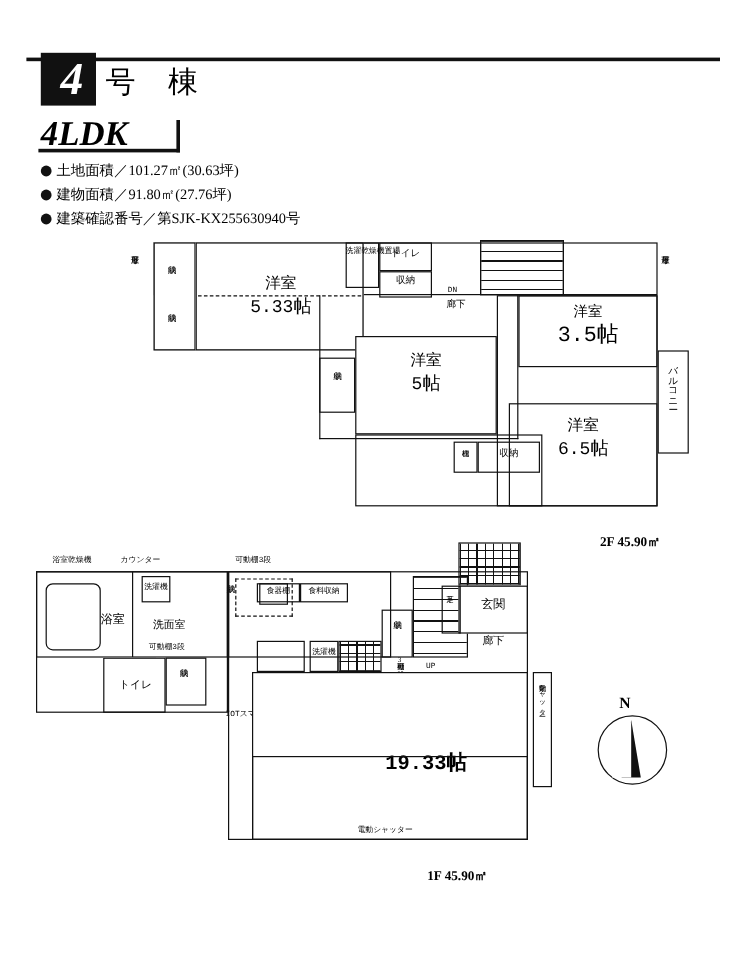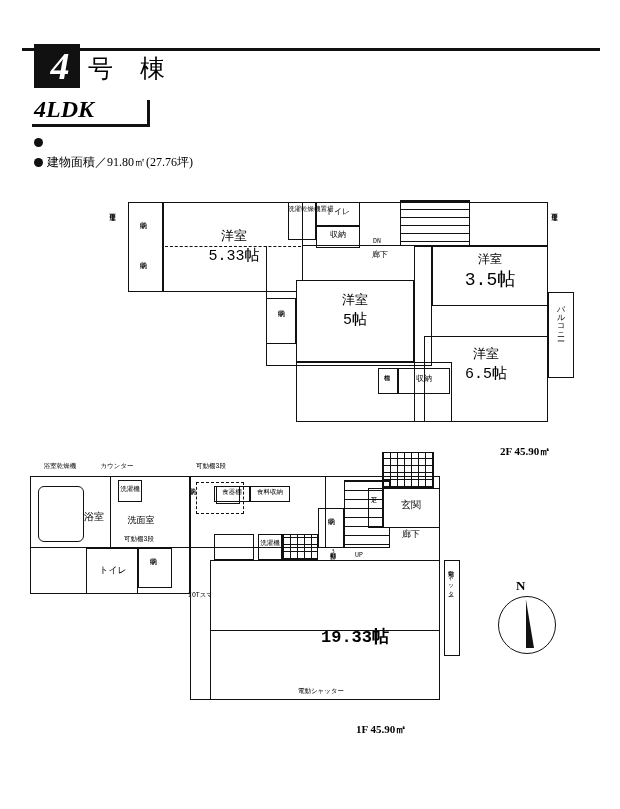--- a/index.html
+++ b/index.html
@@ -5,21 +5,21 @@
   html,body{margin:0;padding:0;background:#ffffff;}
   body{width:620px;height:809px;position:relative;font-family:"Liberation Sans",sans-serif;color:#000;}
   .sheet{position:absolute;left:0;top:0;width:620px;height:809px;overflow:hidden;}
 
   
   .hdr-rule{position:absolute;left:22px;top:48px;width:578px;height:3px;background:#111;}
   .badge{position:absolute;left:34px;top:44px;width:46px;height:44px;background:#111;}
   .badge-num{position:absolute;left:40px;top:44px;width:40px;height:44px;color:#fff;font-family:"Liberation Serif",serif;font-size:38px;font-weight:bold;font-style:italic;text-align:center;line-height:44px;}
   .gou{position:absolute;left:88px;top:52px;font-family:"Liberation Serif",serif;font-size:25px;letter-spacing:2px;}
   .tou{position:absolute;left:140px;top:52px;font-family:"Liberation Serif",serif;font-size:25px;letter-spacing:2px;}
-  .ldk-title{position:absolute;left:34px;top:96px;font-family:"Liberation Serif",serif;font-size:24px;font-style:italic;font-weight:bold;}
+  .ldk-title{position:absolute;left:34px;top:96px;font-family:"Liberation Serif",serif;font-size:29px;font-style:italic;font-weight:bold;}
   .ldk-underline{position:absolute;left:32px;top:124px;width:118px;height:3px;background:#111;}
   .ldk-tick{position:absolute;left:147px;top:100px;width:3px;height:27px;background:#111;}
 
   .spec{position:absolute;font-size:12px;font-family:"Liberation Serif",serif;white-space:nowrap;}
   .spec .bullet{display:inline-block;width:9px;height:9px;border-radius:50%;background:#111;margin-right:4px;vertical-align:middle;}
   .spec span.txt{vertical-align:middle;}
   #spec0{left:34px;top:134px;}
   #spec1{left:34px;top:154px;text-align:center;}
   #spec2{left:34px;top:174px;}
   .room{position:absolute;border:1px solid #111;background:#fff;box-sizing:border-box;}
@@ -53,22 +53,23 @@
 
   <div class="hdr-rule"></div>
   <div class="badge"></div>
   <div class="badge-num">4</div>
   <div class="gou">号</div>
   <div class="tou">棟</div>
   <div class="ldk-title">4LDK</div>
   <div class="ldk-underline"></div>
   <div class="ldk-tick"></div>
 
-  <div class="spec" id="spec0"><span class="bullet"></span></div>
+  <div class="spec" id="spec0"><span class="bullet"></span><span class="txt">土地面積／101.27㎡(30.63坪)</span></div>
   <div class="spec" id="spec1"><span class="bullet"></span><span class="txt">建物面積／91.80㎡(27.76坪)</span></div>
+  <div class="spec" id="spec2"><span class="bullet"></span><span class="txt">建築確認番号／第SJK-KX255630940号</span></div>
 
   <div class="room" style="left:128px;top:202px;width:420px;height:44px;"></div>
   <div class="room" style="left:128px;top:202px;width:175px;height:90px;"></div>
   <div class="room" style="left:128px;top:202px;width:35px;height:90px;"></div>
   <div class="room" style="left:163px;top:202px;width:140px;height:90px;"></div>
 
   <div class="lbl big" style="left:180px;top:230px;width:108px;">洋室</div>
   <div class="lbl big" style="left:180px;top:248px;width:108px;font-size:15px;">5.33帖</div>
   <div class="vtxt" style="left:139px;top:216px;">収納</div>
   <div class="vtxt" style="left:139px;top:256px;">収納</div>

